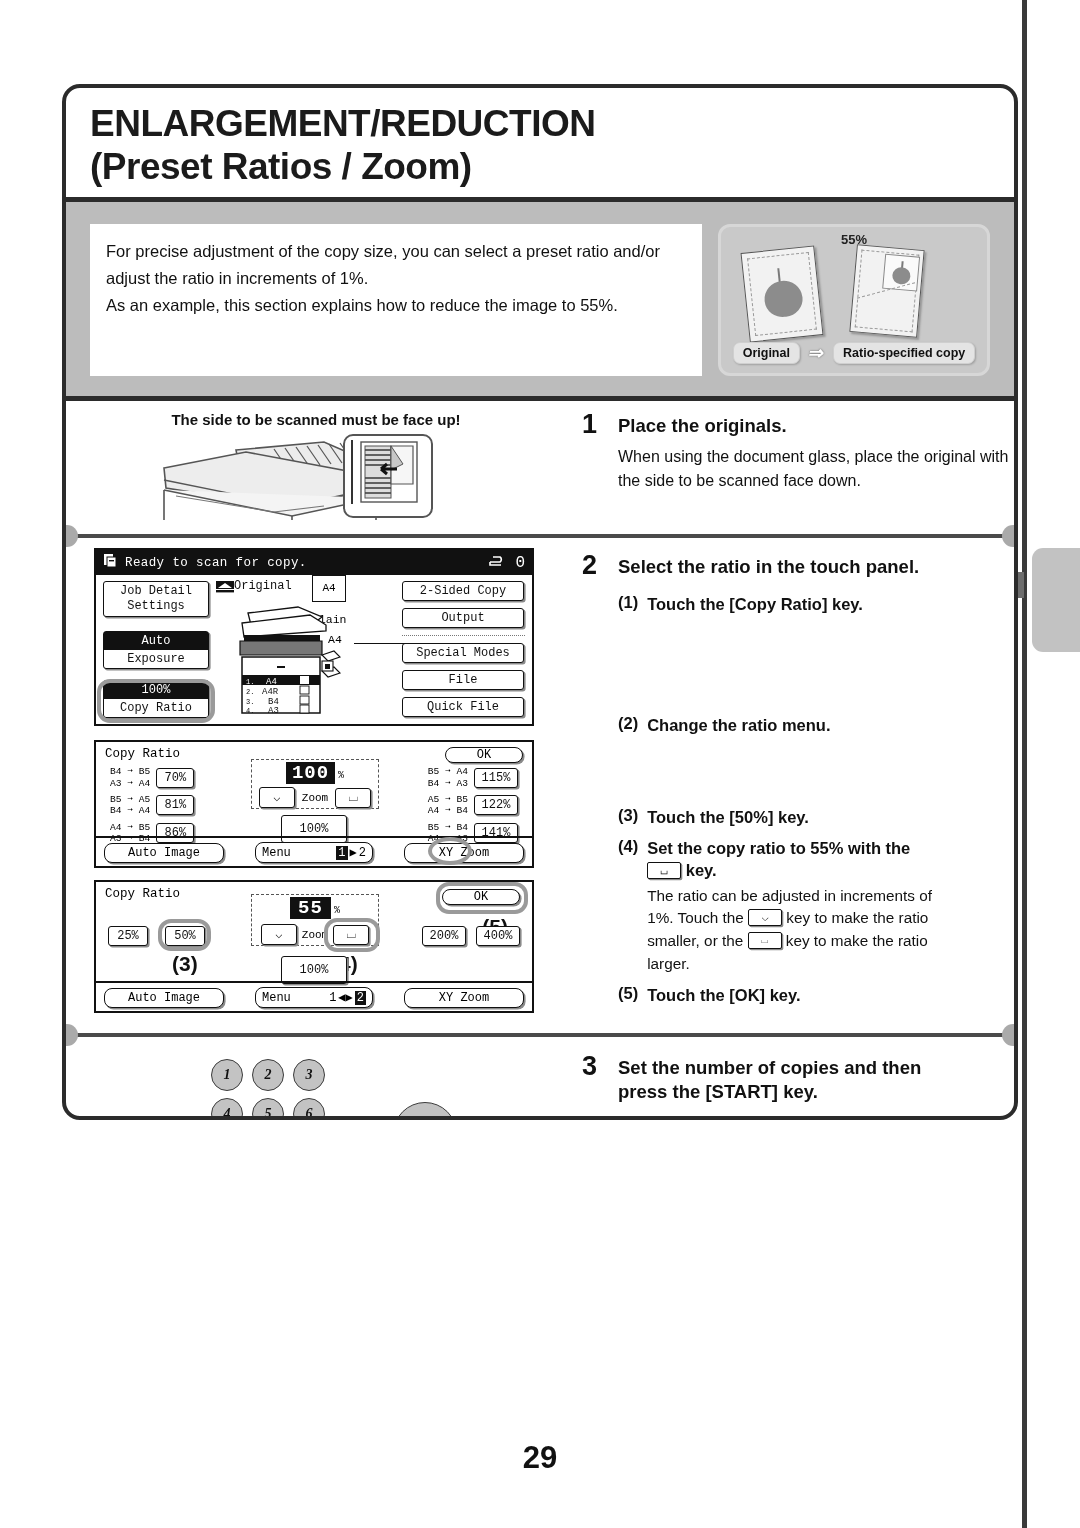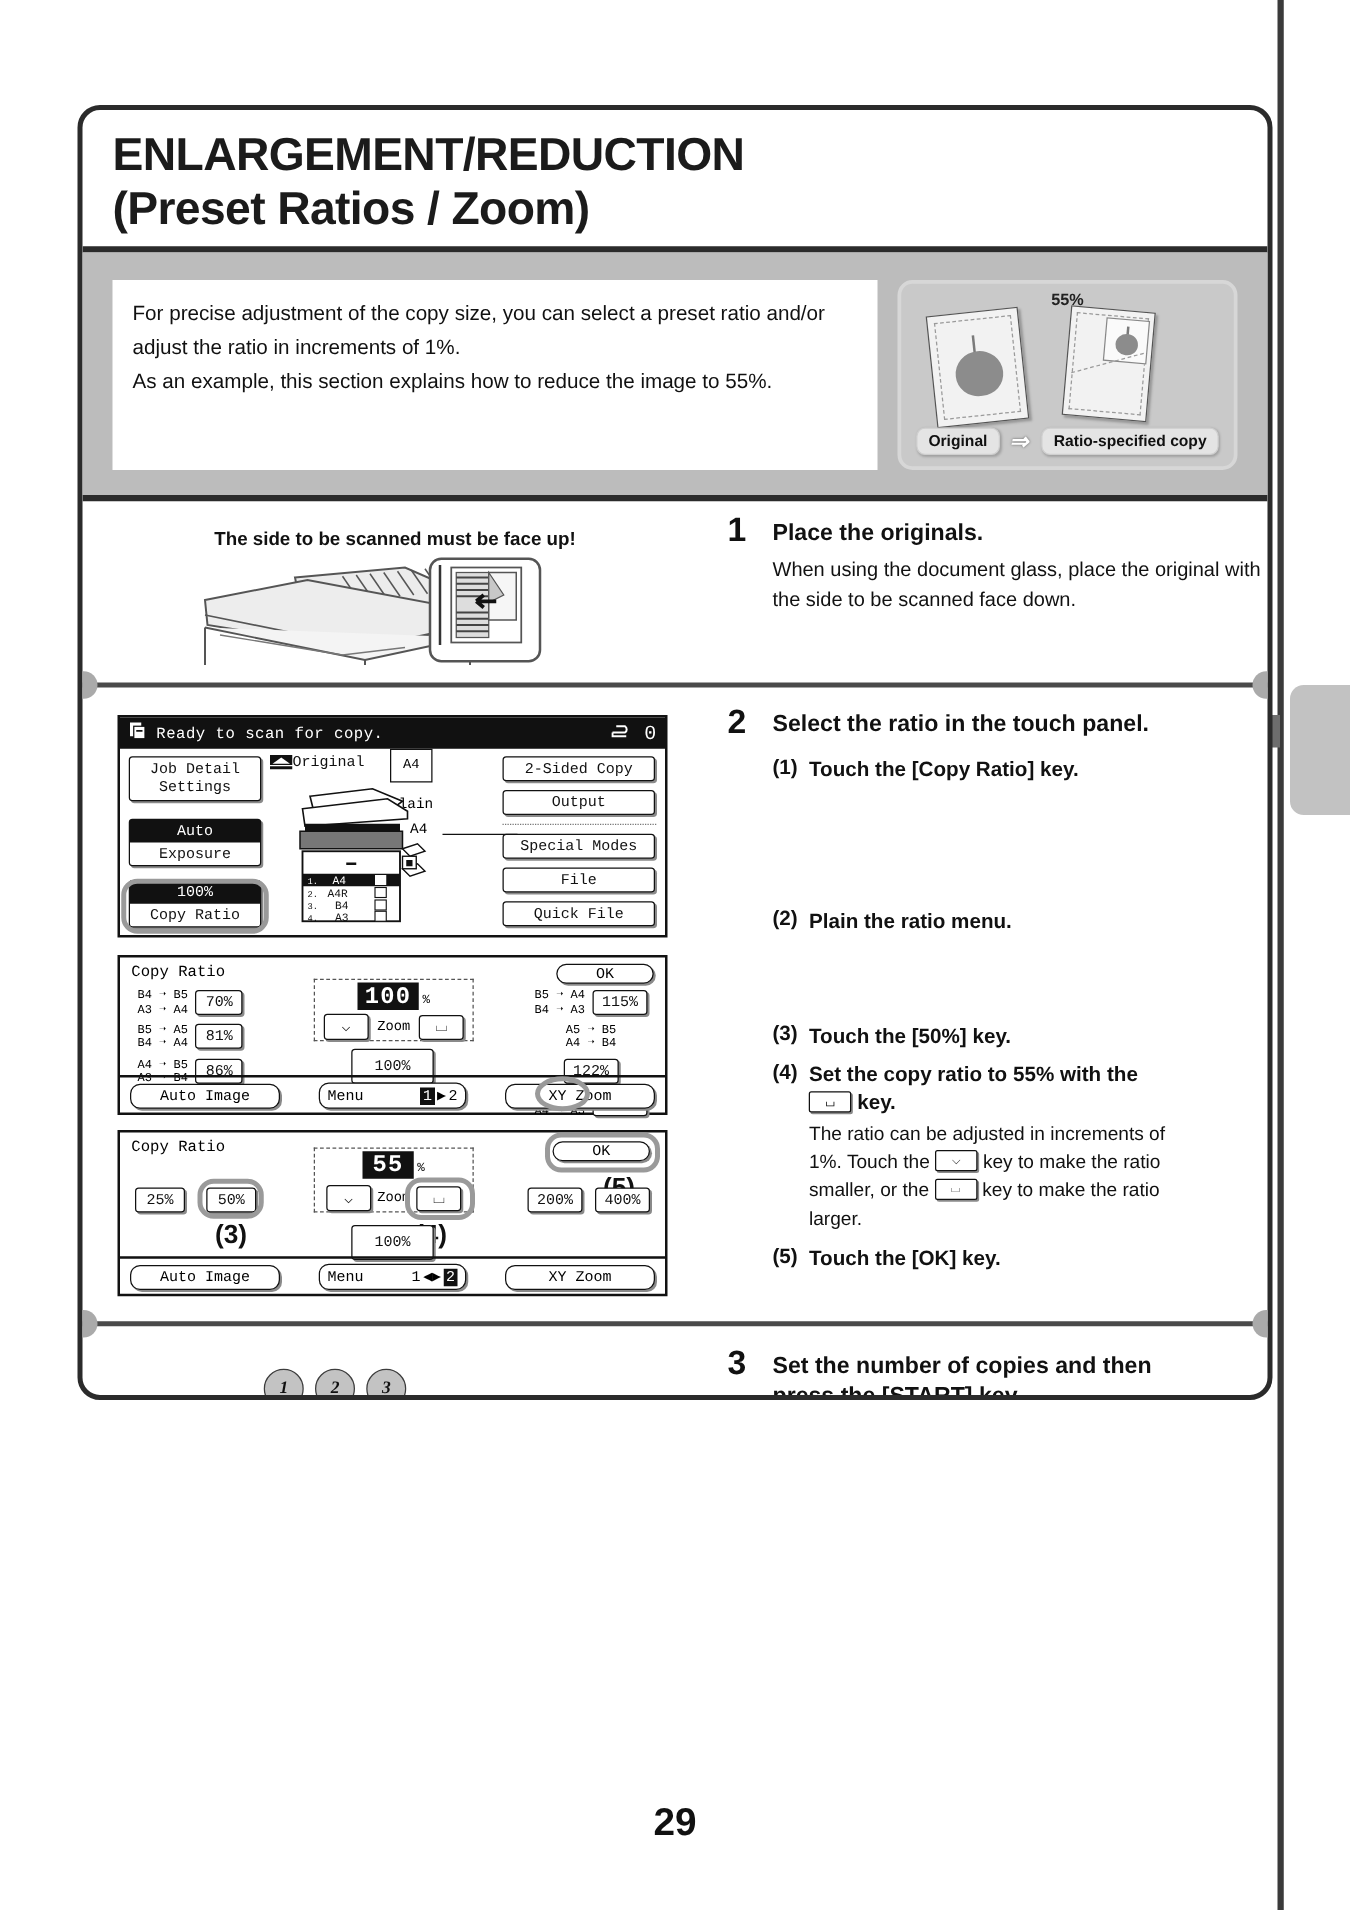--- a/index.html
+++ b/index.html
@@ -22,21 +22,21 @@
   .apple{position:absolute;border-radius:50% 50% 48% 48%;background:#8c8c8c;}
   .stem{position:absolute;width:2px;background:#7a7a7a;}
   .fig-caps{position:absolute;left:0;right:0;bottom:9px;display:flex;align-items:center;justify-content:center;gap:9px;}
   .cap{background:#e4e4e4;border:1.5px solid #cfcfcf;border-radius:7px;padding:3px 9px;font-size:12.5px;font-weight:bold;color:#111;box-shadow:1px 1px 2px rgba(0,0,0,.2);}
   .arrow-cap{color:#fff;font-size:18px;font-weight:bold;line-height:1;text-shadow:0 0 2px #555;transform:skewX(-12deg);}
   
   .divider{position:relative;height:4px;background:#4a4a4a;margin:0;}
   .divider .knob{position:absolute;left:-10px;top:-9px;width:22px;height:22px;border-radius:50%;background:#aaa;}
   .divider .knob.right{left:auto;right:-10px;}
   .row{display:flex;}
-  .left-col{width:500px;box-sizing:border-box;margin-top:12px;}
+  .left-col{width:500px;box-sizing:border-box;}
   .right-col{flex:1;box-sizing:border-box;padding-left:16px;}
   .step-head{display:flex;gap:14px;align-items:flex-start;}
   .step-num{font-size:27px;font-weight:bold;line-height:1;color:#111;min-width:22px;}
   .step-title{font-size:18.5px;font-weight:bold;color:#111;line-height:1.28;padding-top:3px;}
   .step-desc{font-size:16px;line-height:1.5;color:#111;margin:7px 0 0 36px;}
   .sub{display:flex;gap:9px;margin:10px 0 0 36px;}
   .sub-n{font-size:16.5px;font-weight:bold;color:#111;}
   .sub-t{font-size:16.5px;font-weight:bold;color:#111;line-height:1.35;}
   .sub-body{font-size:15.3px;font-weight:normal;line-height:1.48;color:#111;}
   
@@ -342,21 +342,21 @@
         <div class="key" style="position:absolute;left:185px;top:73px;width:64px;padding:6px 0;">100%</div>
 
         <div style="position:absolute;right:14px;top:24px;">
           <div style="display:flex;align-items:center;gap:6px;margin-bottom:5px;">
             <div class="pair">
               <div><span>B5</span> ➝ <span>A4</span></div>
               <div><span>B4</span> ➝ <span>A3</span></div>
             </div>
             <div class="key" style="width:42px;">115%</div>
           </div>
-          <div style="display:flex;align-items:center;gap:6px;margin-bottom:5px;flex-direction:column;">
+          <div style="display:flex;align-items:center;gap:6px;margin-bottom:5px;">
             <div class="pair">
               <div><span>A5</span> ➝ <span>B5</span></div>
               <div><span>A4</span> ➝ <span>B4</span></div>
             </div>
             <div class="key" style="width:42px;">122%</div>
           </div>
           <div style="display:flex;align-items:center;gap:6px;">
             <div class="pair">
               <div><span>B5</span> ➝ <span>B4</span></div>
               <div><span>A4</span> ➝ <span>A3</span></div>
@@ -431,21 +431,21 @@
         <div class="step-title">Select the ratio in the touch panel.</div>
       </div>
 
       <div class="sub" style="margin-top:14px;">
         <div class="sub-n">(1)</div>
         <div class="sub-t">Touch the [Copy Ratio] key.</div>
       </div>
 
       <div class="sub" style="margin-top:98px;">
         <div class="sub-n">(2)</div>
-        <div class="sub-t">Plain the ratio menu.</div>
+        <div class="sub-t">Change the ratio menu.</div>
       </div>
 
       <div class="sub" style="margin-top:70px;">
         <div class="sub-n">(3)</div>
         <div class="sub-t">Touch the [50%] key.</div>
       </div>
 
       <div class="sub" style="margin-top:9px;">
         <div class="sub-n">(4)</div>
         <div class="sub-t">

